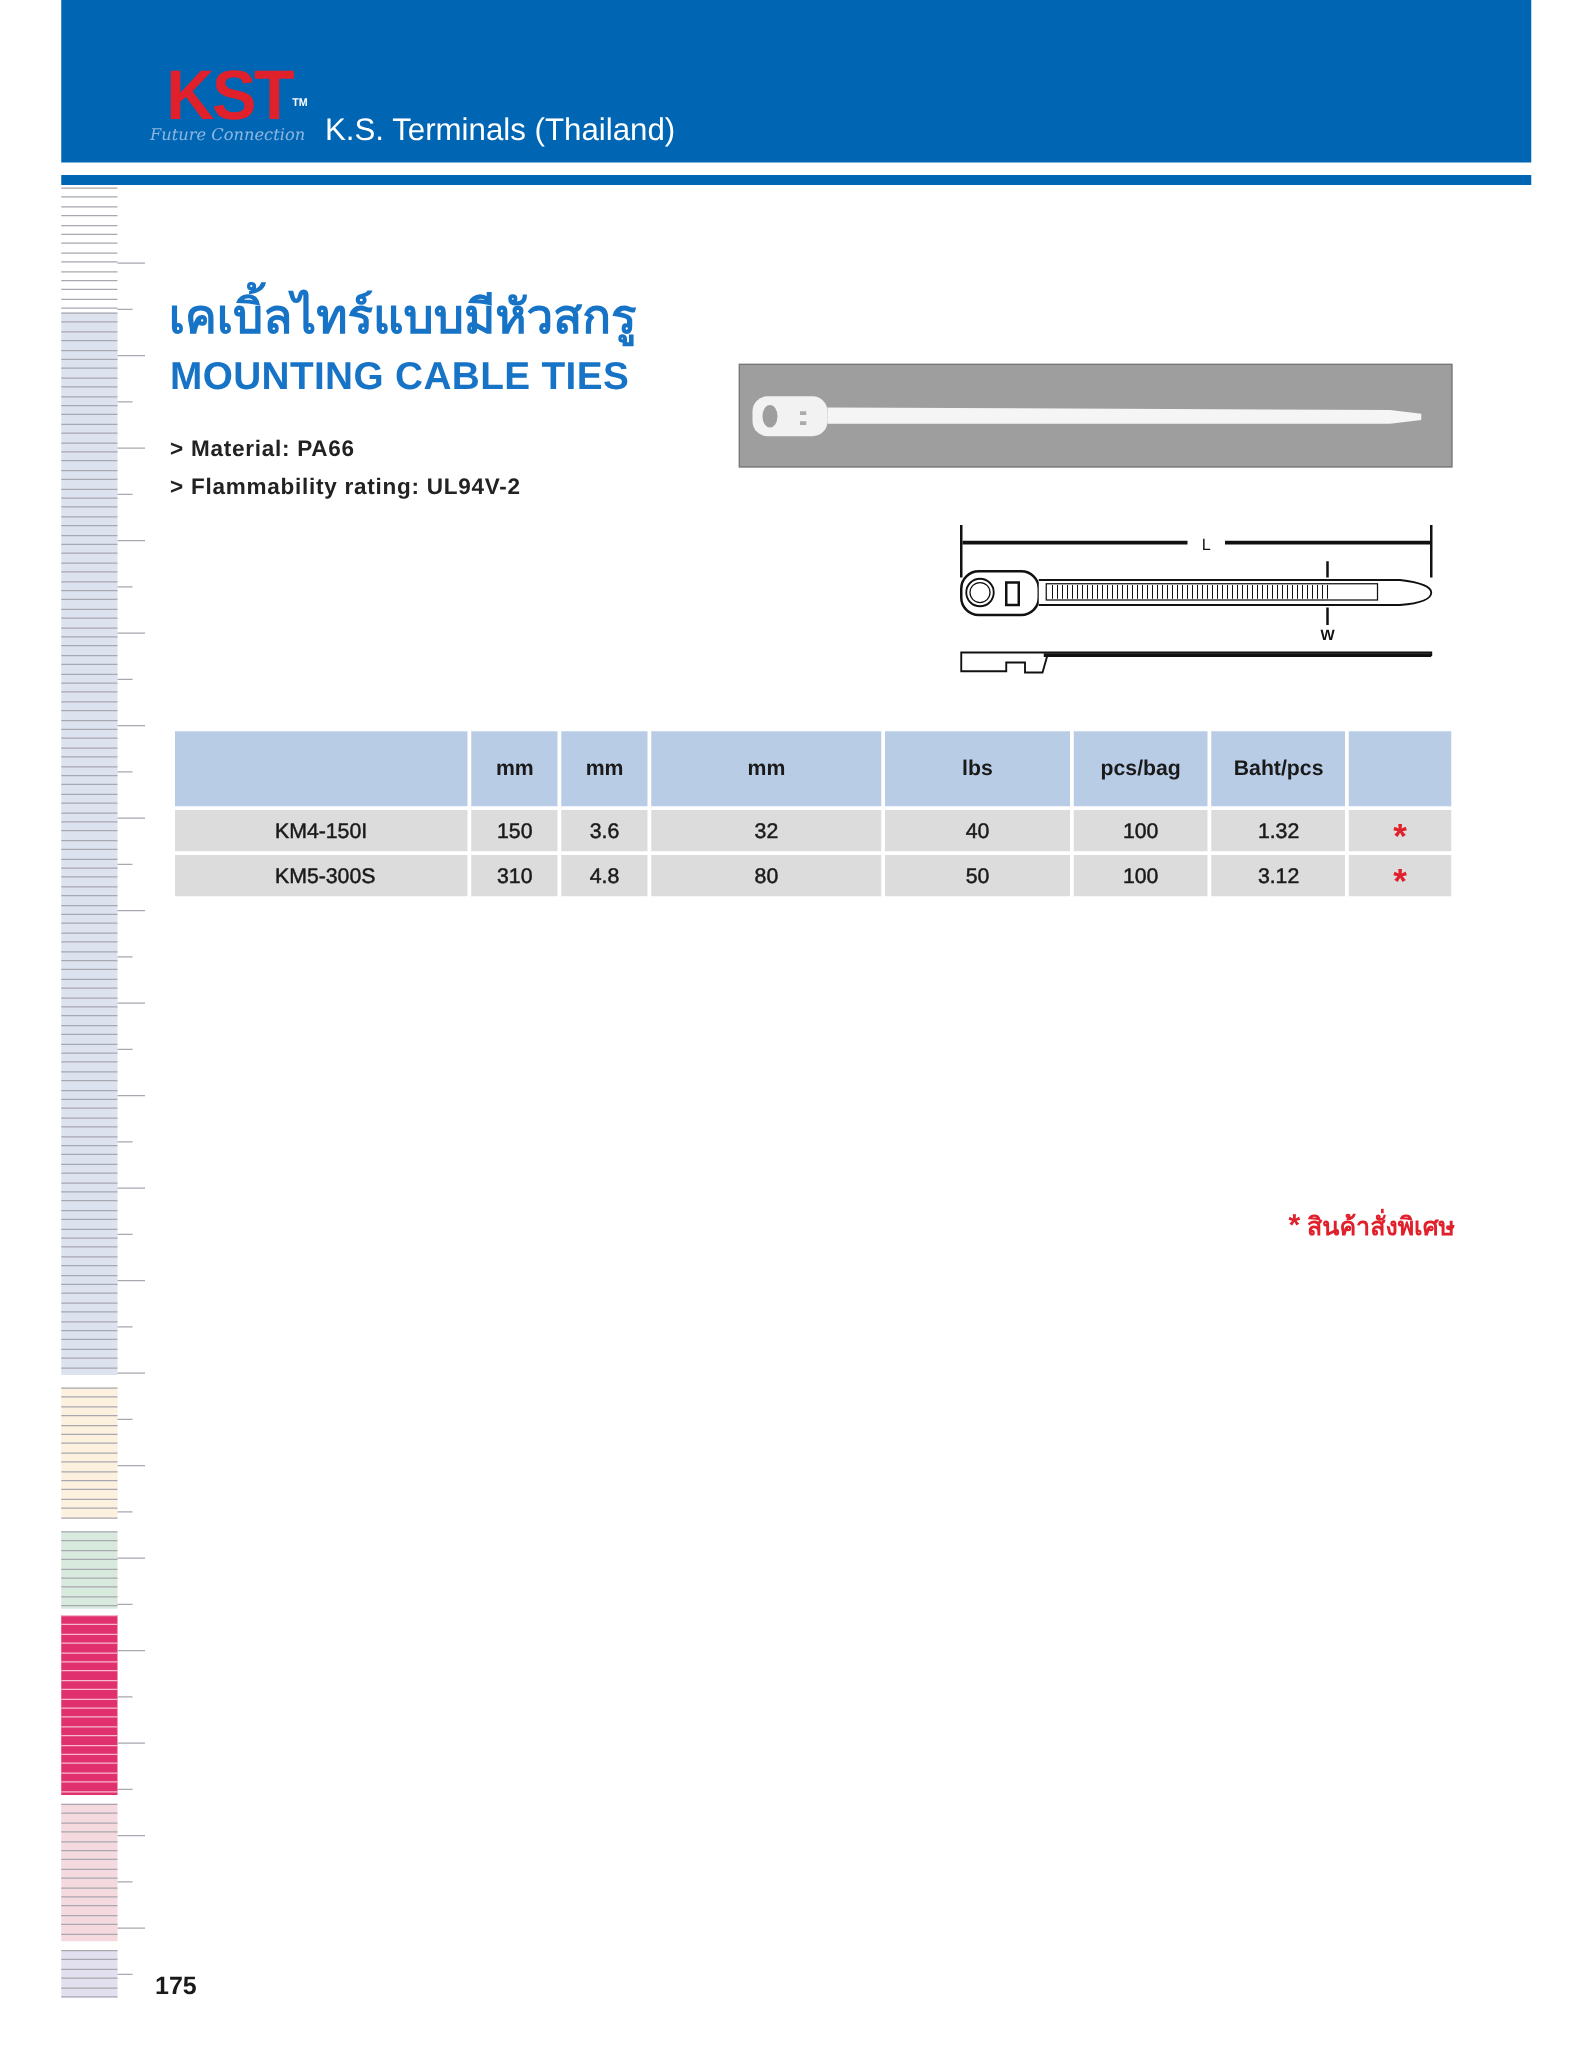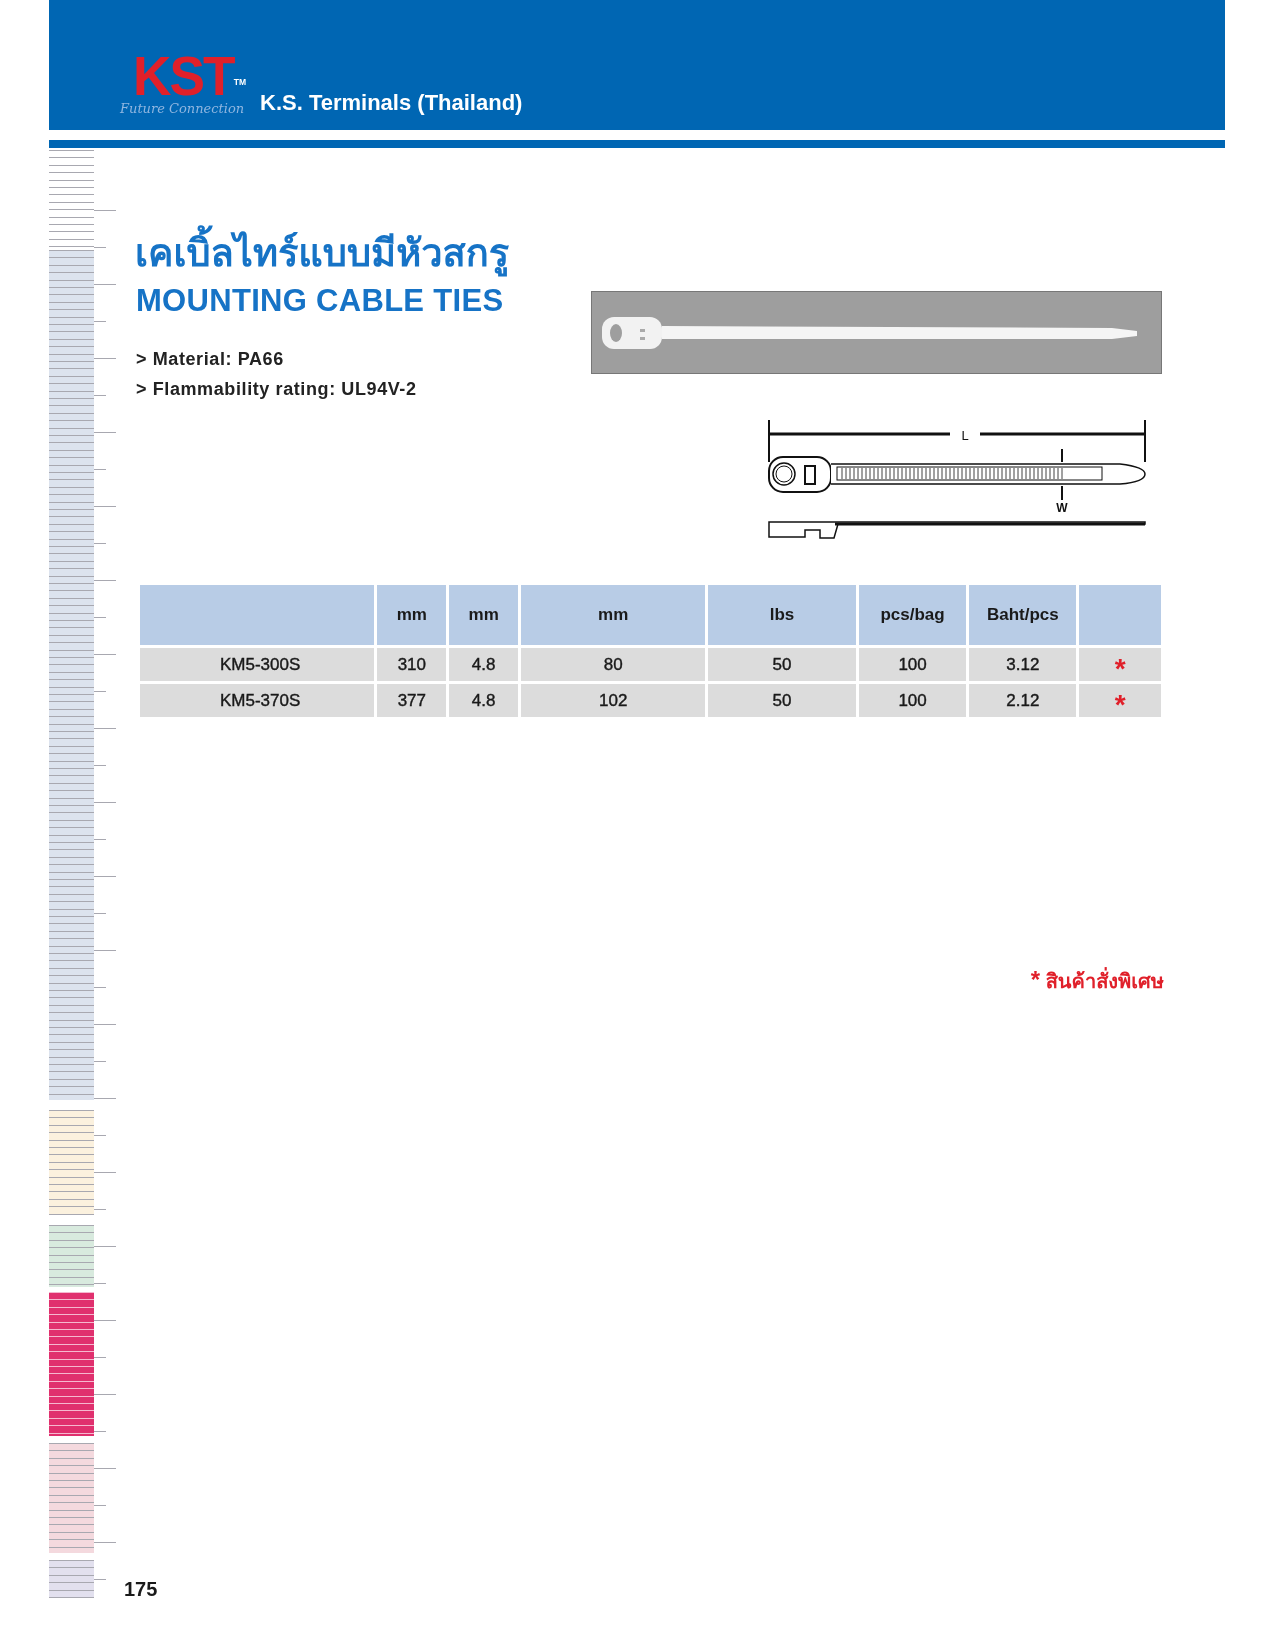--- a/index.html
+++ b/index.html
@@ -5,21 +5,21 @@
   html, body { margin:0; padding:0; background:#fff; }
   body { width:1275px; height:1650px; position:relative; overflow:hidden;
          font-family:"Liberation Sans", "DejaVu Sans", sans-serif; color:#1a1a1a; }
   .banner { position:absolute; left:49px; top:0; width:1176px; height:130px; background:#0066b3; }
   .stripe { position:absolute; left:49px; top:140px; width:1176px; height:8px; background:#0066b3; }
   .logo { position:absolute; left:133px; top:48px; font-family:"Liberation Sans", sans-serif; font-weight:bold;
           font-size:56px; color:#e0202a; letter-spacing:-2px; line-height:56px; transform:scaleX(0.95); transform-origin:left; }
   .logo sup { font-size:9px; color:#fff; vertical-align:top; position:relative; top:6px; letter-spacing:0; }
   .tagline { position:absolute; left:120px; top:101px; font-family:"DejaVu Serif", serif; font-style:italic;
              font-size:13px; color:#8fb6e0; }
-  .company { position:absolute; left:260px; top:90px; font-weight:bold; font-size:22px; color:#fff; }
+  .company { position:absolute; left:260px; top:90px; font-weight:normal; font-size:25px; color:#fff; }
 
   .sidebar { position:absolute; left:49px; top:150px; width:45px; }
   .sb-line { position:absolute; left:0; height:1px; background:#a8a8b0; }
 
   .title-th { position:absolute; left:135px; top:222px; font-size:38px; font-weight:bold; color:#1673c6; }
   .title-en { position:absolute; left:136px; top:283px; font-size:31px; font-weight:bold; color:#1673c6; letter-spacing:0.3px; }
   .spec { position:absolute; left:136px; font-size:18px; font-weight:bold; color:#222; letter-spacing:0.6px; }
 
   .photo { position:absolute; left:591px; top:291px; width:569px; height:81px; background:#9e9e9e; border:1px solid #777; }
   .drawing { position:absolute; left:760px; top:412px; width:400px; height:130px; }
@@ -396,39 +396,39 @@
     <th></th>
     <th>mm</th>
     <th>mm</th>
     <th>mm</th>
     <th>lbs</th>
     <th>pcs/bag</th>
     <th>Baht/pcs</th>
     <th></th>
   </tr>
   <tr>
+    <td style="text-align:left;padding-left:80px">KM4-150I</td>
+    <td>150</td>
+    <td>3.6</td>
+    <td>32</td>
+    <td>40</td>
+    <td>100</td>
+    <td>1.32</td>
+    <td><span class="star">*</span></td>
+  </tr>
+  <tr>
     <td style="text-align:left;padding-left:80px">KM5-300S</td>
     <td>310</td>
     <td>4.8</td>
     <td>80</td>
     <td>50</td>
     <td>100</td>
     <td>3.12</td>
     <td><span class="star">*</span></td>
   </tr>
-  <tr>
-    <td style="text-align:left;padding-left:80px">KM5-370S</td>
-    <td>377</td>
-    <td>4.8</td>
-    <td>102</td>
-    <td>50</td>
-    <td>100</td>
-    <td>2.12</td>
-    <td><span class="star">*</span></td>
-  </tr>
 </tbody>
   </table>
 
 <div class="footnote">
   <span class="fstar">*</span>
   <span>สินค้าสั่งพิเศษ</span>
 </div>
 
 <div class="pageno">175</div>
 

